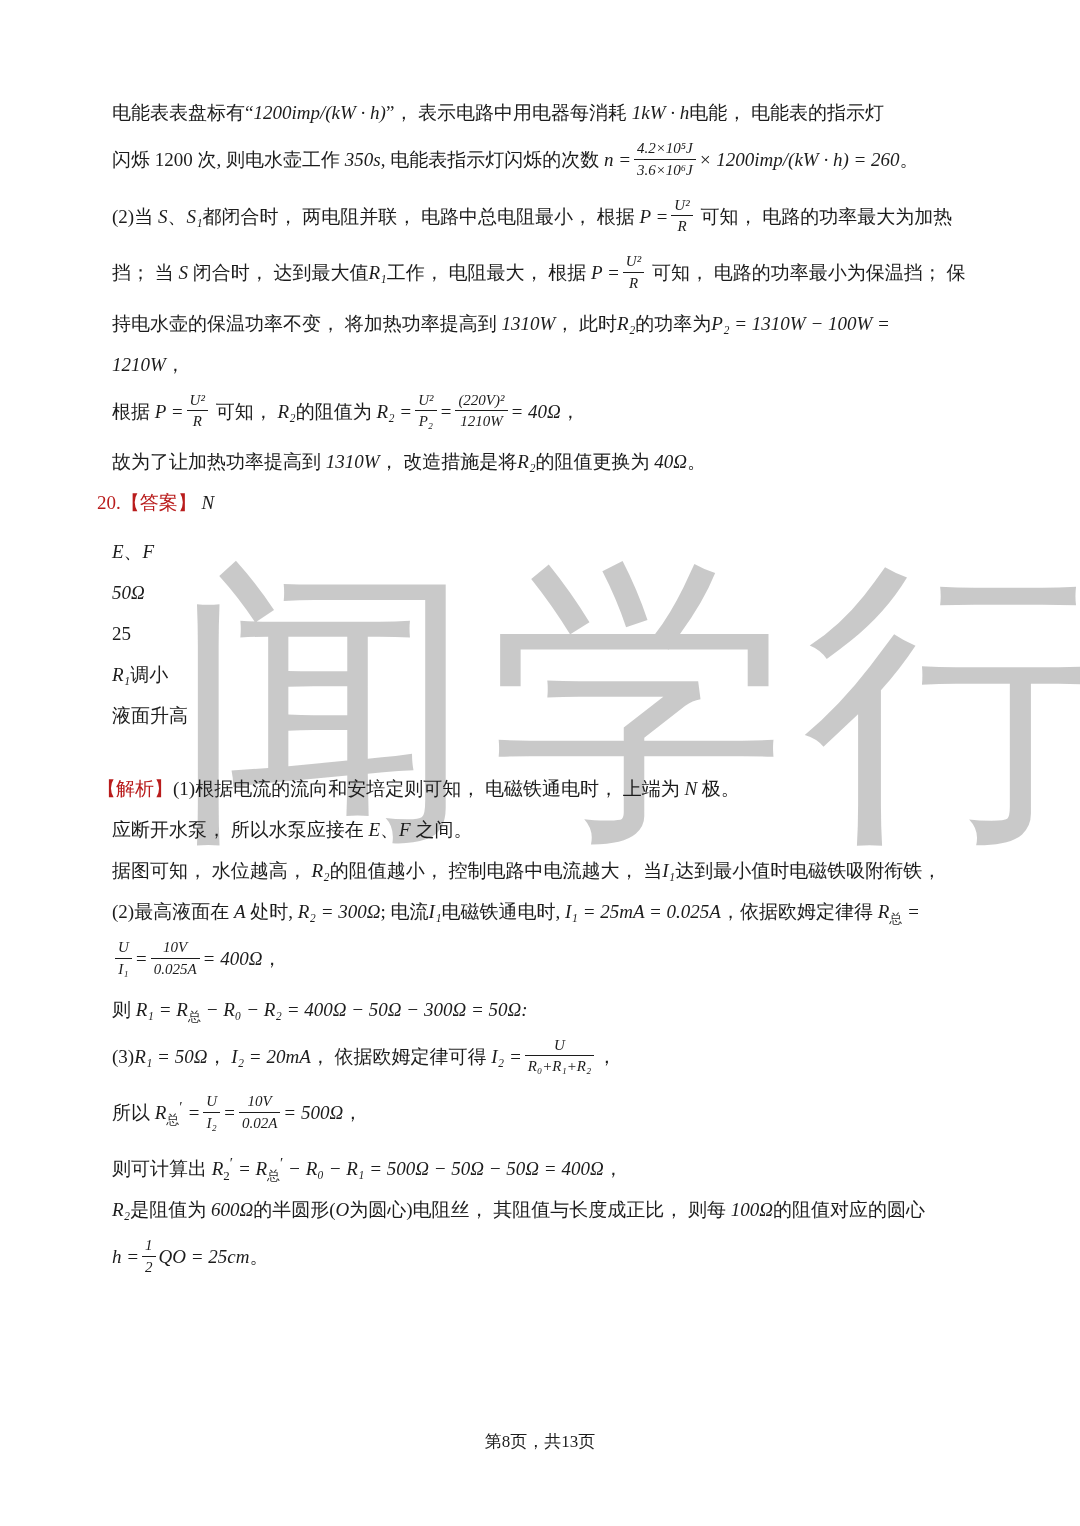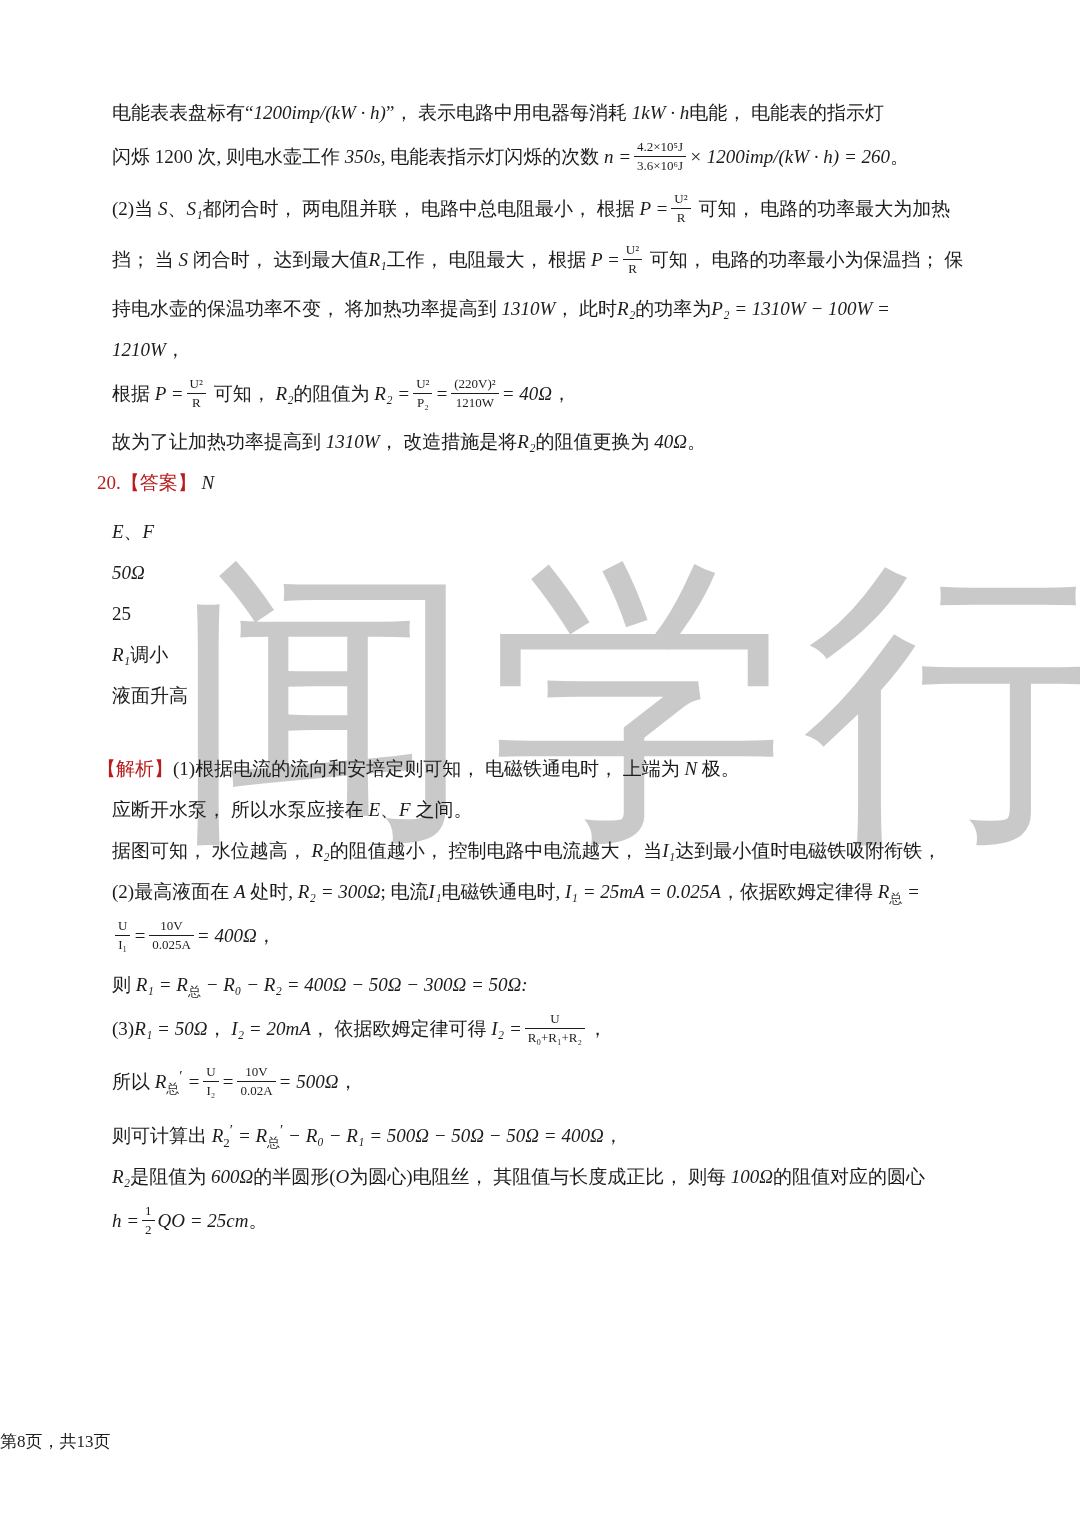--- a/index.html
+++ b/index.html
@@ -50,39 +50,40 @@
     font-size:13px;
     font-style:normal;
     line-height:0;
   }
   .prime{ font-style:normal; font-size:15px; vertical-align:super; }
   .accent{ color:#b91c1c; }
   .frac{
     display:inline-block;
     vertical-align:middle;
     text-align:center;
-    font-size:13px;
+    font-size:15px;
+    font-style:italic;
     line-height:1.25;
     margin:0 3px;
     transform:translateY(-2px);
   }
   .frac .fn{
     display:block;
     border-bottom:1.4px solid #1c1c1c;
     padding:0 3px 1px 3px;
   }
   .frac .fd{
     display:block;
     padding:1px 3px 0 3px;
   }
   .footer{
     position:absolute;
     left:0;top:1430px;
     width:100%;
-    text-align:left;
+    text-align:center;
     font-size:17px;
     color:#1c1c1c;
     z-index:1;
   }
 </style>
 </head>
 <body>
 
 <div class="page">
   <div class="watermark">闻学行</div>

